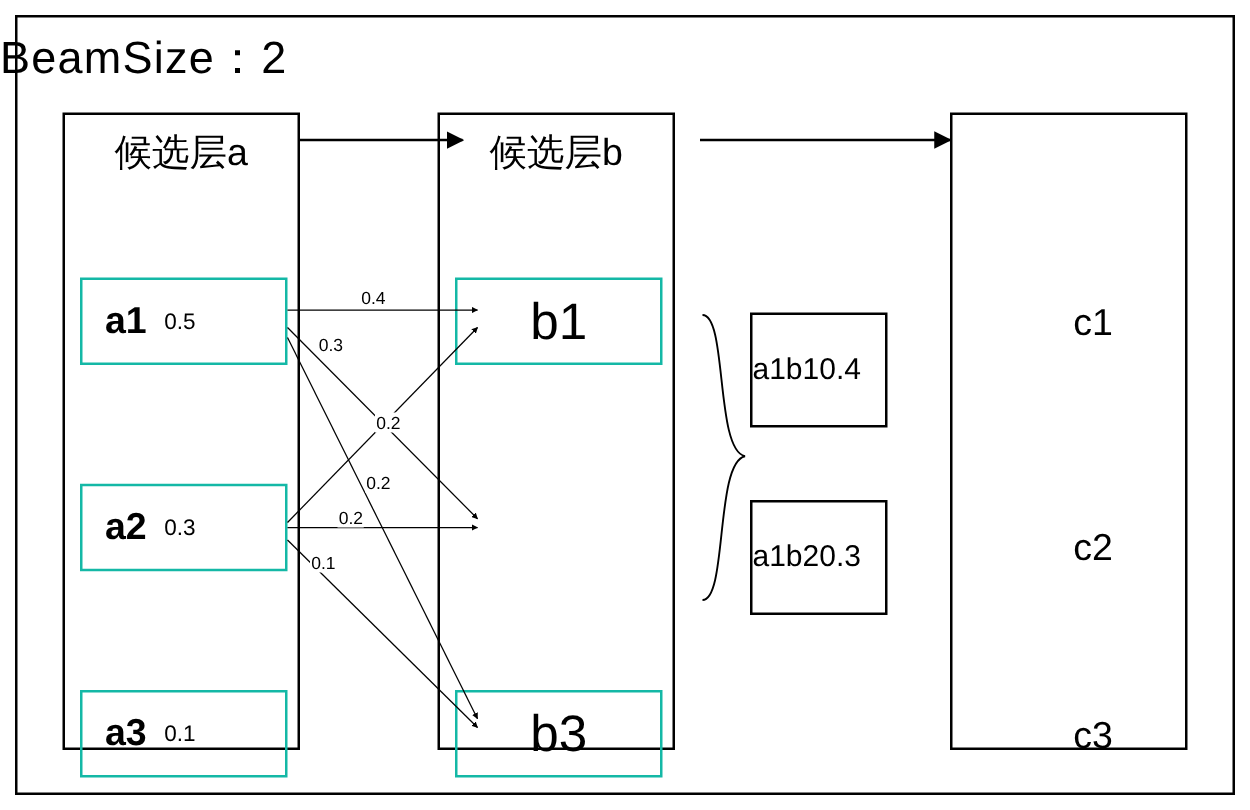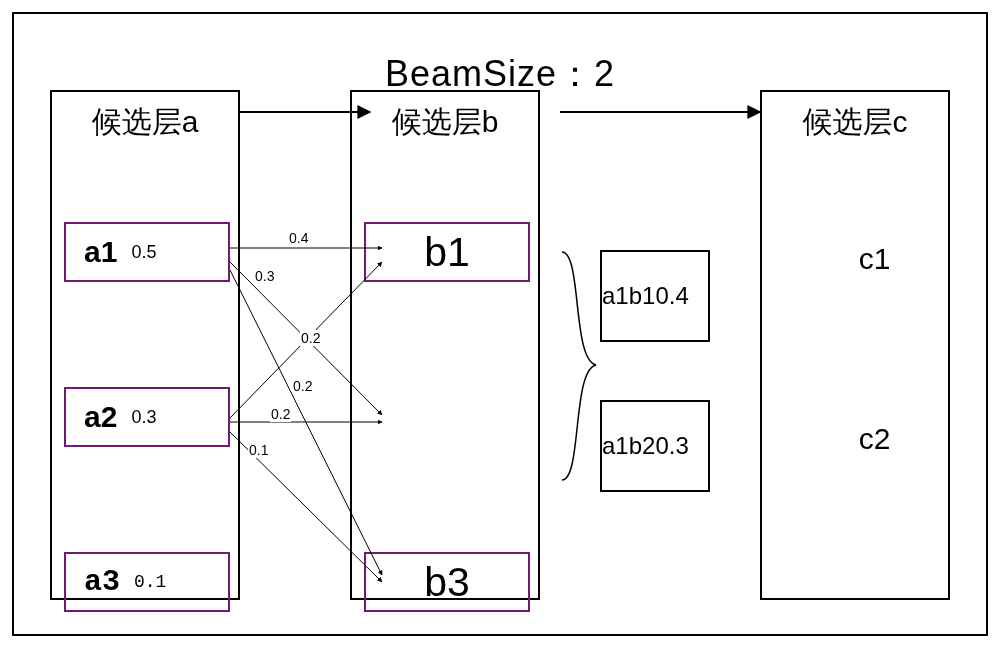--- a/index.html
+++ b/index.html
@@ -1,28 +1,28 @@
 <!DOCTYPE html>
 <html><head>
 <meta charset="utf-8">
 <style>
   * { box-sizing: border-box; margin: 0; padding: 0; }
   body { font-family: Arial, sans-serif; background: #fff; width: 1000px; height: 648px; position: relative; }
   .outer-frame { position: absolute; left: 12px; top: 12px; width: 976px; height: 624px; border: 2px solid #000; }
-  .title { position: absolute; top: 22px; left: 0; width: 100%; text-align: center; font-size: 36px; font-weight: 400; letter-spacing: 1px; margin-top: 28px; }
+  .title { position: absolute; top: 22px; left: 0; width: 100%; text-align: left; font-size: 36px; font-weight: 400; letter-spacing: 1px; }
   .layer-box { position: absolute; border: 2px solid #000; }
   .layer-a { left: 50px; top: 90px; width: 190px; height: 510px; }
   .layer-b { left: 350px; top: 90px; width: 190px; height: 510px; }
   .layer-c { left: 760px; top: 90px; width: 190px; height: 510px; }
   .layer-title { position: absolute; top: 10px; left: 0; width: 100%; text-align: center; font-size: 30px; }
-  .node { position: absolute; border: 2px solid #701a75; height: 60px; display: flex; align-items: center; text-align: center; }
+  .node { position: absolute; border: 2px solid #14b8a6; height: 70px; display: flex; align-items: center; text-align: center; }
   .node-a { left: 12px; width: 166px; }
   .node-b { left: 12px; width: 166px; justify-content: center; }
   .node-c-text { position: absolute; font-size: 30px; text-align: center; width: 100%; padding-left: 39px; }
-  .na1 { top: 130px; } .na2 { top: 295px; } .na3 { top: 460px; font-family: Liberation Mono, monospace; }
+  .na1 { top: 130px; } .na2 { top: 295px; } .na3 { top: 460px; }
   .nb1 { top: 130px; } .nb2 { top: 295px; } .nb3 { top: 460px; }
   .node-a .label { font-size: 30px; font-weight: 700; margin-left: 18px; }
   .node-a .score { font-size: 18px; margin-left: 14px; }
   .node-b .label { font-size: 41px; }
   .path-box { position: absolute; border: 2px solid #000; width: 110px; height: 92px; display: flex; align-items: center; justify-content: flex-start; }
   .pb1 { left: 600px; top: 250px; }
   .pb2 { left: 600px; top: 400px; }
   .path-label { font-size: 24px; }
   .path-score { font-size: 24px; }
   .svg-layer { position: absolute; left: 0; top: 0; width: 1000px; height: 648px; pointer-events: none; }
@@ -55,23 +55,23 @@
   <div class="layer-title">候选层b</div>
   <div class="node node-b nb1">
     <span class="label">b1</span>
   </div>
   <div class="node node-b nb3">
     <span class="label">b3</span>
   </div>
 </div>
 
 <div class="layer-box layer-c">
-  <div class="layer-title">候选层c</div>
   <div class="node-c-text" style="top:150px">c1</div>
   <div class="node-c-text" style="top:330px">c2</div>
+  <div class="node-c-text" style="top:480px">c3</div>
 </div>
 
 <div class="path-box pb1">
   <span class="path-label">a1b1</span>
   <span class="path-score">0.4</span>
 </div>
 <div class="path-box pb2">
   <span class="path-label">a1b2</span>
   <span class="path-score">0.3</span>
 </div>

